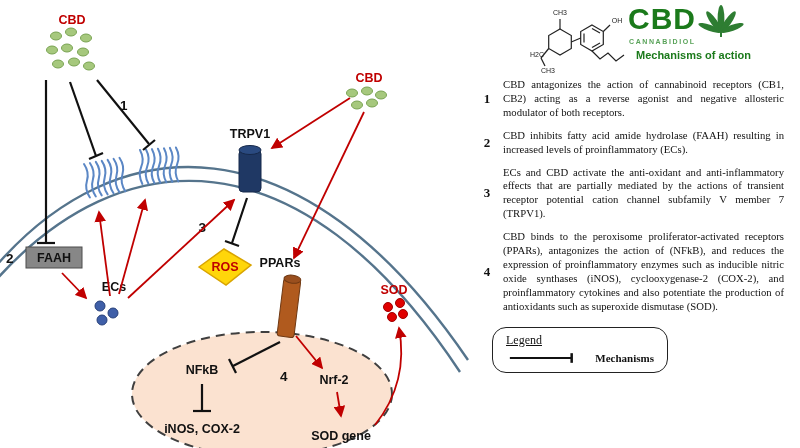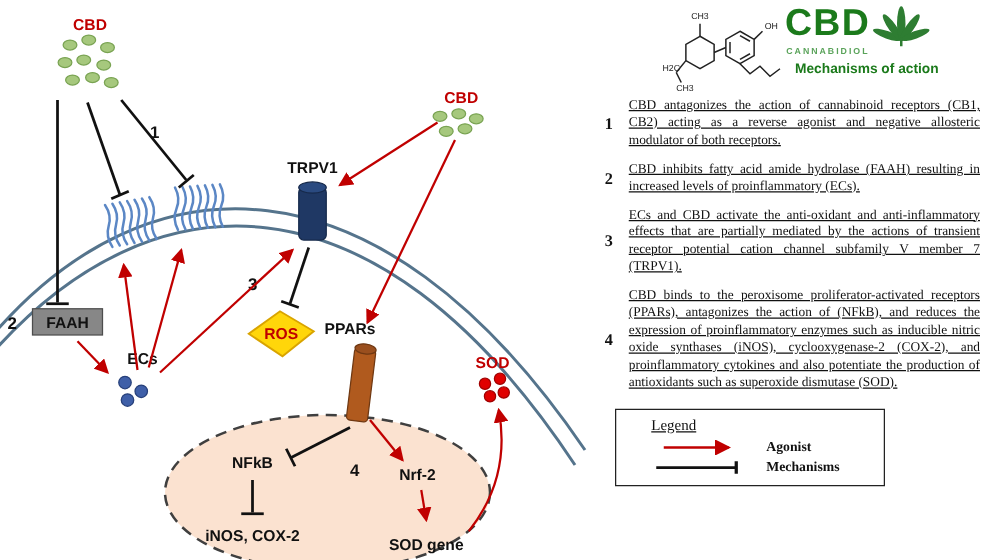--- a/index.html
+++ b/index.html
@@ -24,24 +24,24 @@
   .cannabidiol { position:absolute; left:151px; top:38px; font-size:7px;
                  letter-spacing:1.6px; color:#5aa35a; font-weight:bold; }
   .moa { position:absolute; left:158px; top:49px; font-size:11px; font-weight:bold;
          color:#1b7a1b; }
 
   .list { margin-top:4px; display:flex; flex-direction:column; gap:9px; }
   .item { display:grid; grid-template-columns:18px 1fr; column-gap:7px; }
   .item-num { font:bold 13px "Liberation Serif",serif; color:#111;
               display:flex; align-items:center; justify-content:center; }
   .item-text { font:10.7px "Liberation Serif",serif; line-height:1.3;
-               text-align:justify; color:#111;text-decoration:underline; }
-
-  .legend { width:216px; border:1.5px solid #222; border-radius:0;
-            margin:13px 0 0 14px; padding:5px 28px 8px; box-sizing:border-box; }
+               text-align:justify; color:#111; }
+
+  .legend { width:176px; border:1.5px solid #222; border-radius:14px;
+            margin:13px 0 0 14px; padding:5px 13px 8px; box-sizing:border-box; }
   .legend-title { font:12px "Liberation Serif",serif; text-decoration:underline;
                   color:#111; margin-bottom:4px; }
   .legend-row { display:flex; align-items:center; gap:14px; margin-top:4px; }
   .legend-row span { font:bold 11px "Liberation Serif",serif; color:#111; }
 
   .struct-lbl { font:7px "Liberation Sans",sans-serif; fill:#222; }
 </style>
 </head>
 <body>
 
@@ -240,31 +240,20 @@
     <div class="item">
       <div class="item-num">4</div>
       <div class="item-text">CBD binds to the peroxisome proliferator-activated receptors (PPARs), antagonizes the action of (NFkB), and reduces the expression of proinflammatory enzymes such as inducible nitric oxide synthases (iNOS), cyclooxygenase-2 (COX-2), and proinflammatory cytokines and also potentiate the production of antioxidants such as superoxide dismutase (SOD).</div>
     </div>
   </div>
 
   <div class="legend">
     <div class="legend-title">Legend</div>
     <div class="legend-row">
       <svg width="78" height="12" viewBox="0 0 78 12">
-        <defs>
-          <marker id="legArrowRed" viewBox="0 0 10 10" refX="8.5" refY="5" markerWidth="6.5" markerHeight="6.5" orient="auto-start-reverse">
-            <path d="M0,0 L10,5 L0,10 z" fill="#c00000"></path>
-          </marker>
-        </defs>
-        <line x1="10" y1="6" x2="62" y2="6" stroke="#c00000" stroke-width="2" marker-end="url(#legArrowRed)"></line>
-      </svg>
-      <span>Agonist</span>
-    </div>
-    <div class="legend-row">
-      <svg width="78" height="12" viewBox="0 0 78 12">
         <line x1="4" y1="6" x2="68" y2="6" stroke="#111" stroke-width="2.2"></line>
         <line x1="68" y1="1" x2="68" y2="11" stroke="#111" stroke-width="2.6"></line>
       </svg>
       <span>Mechanisms</span>
     </div>
   </div>
 
 </div>
 
 </body></html>

